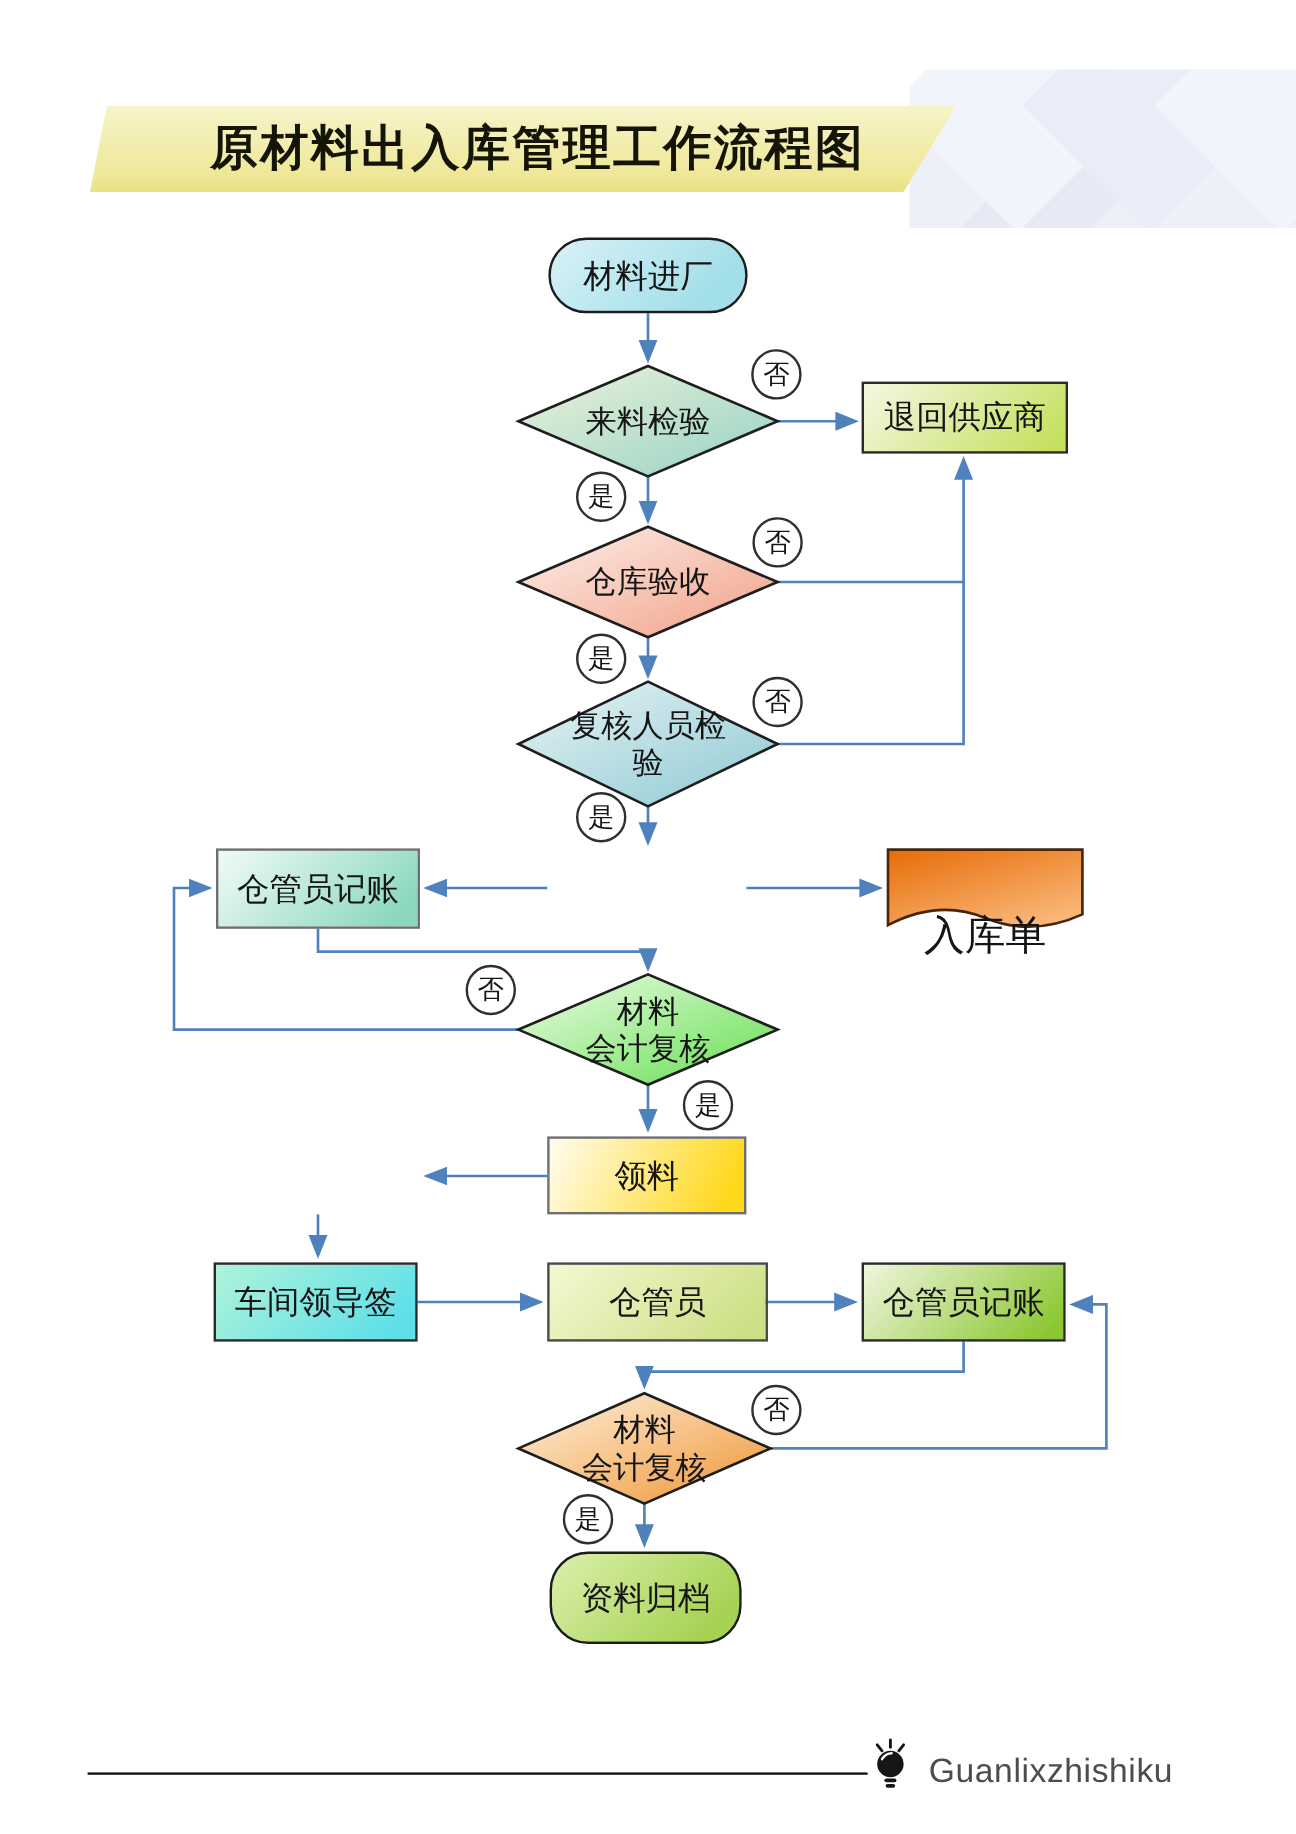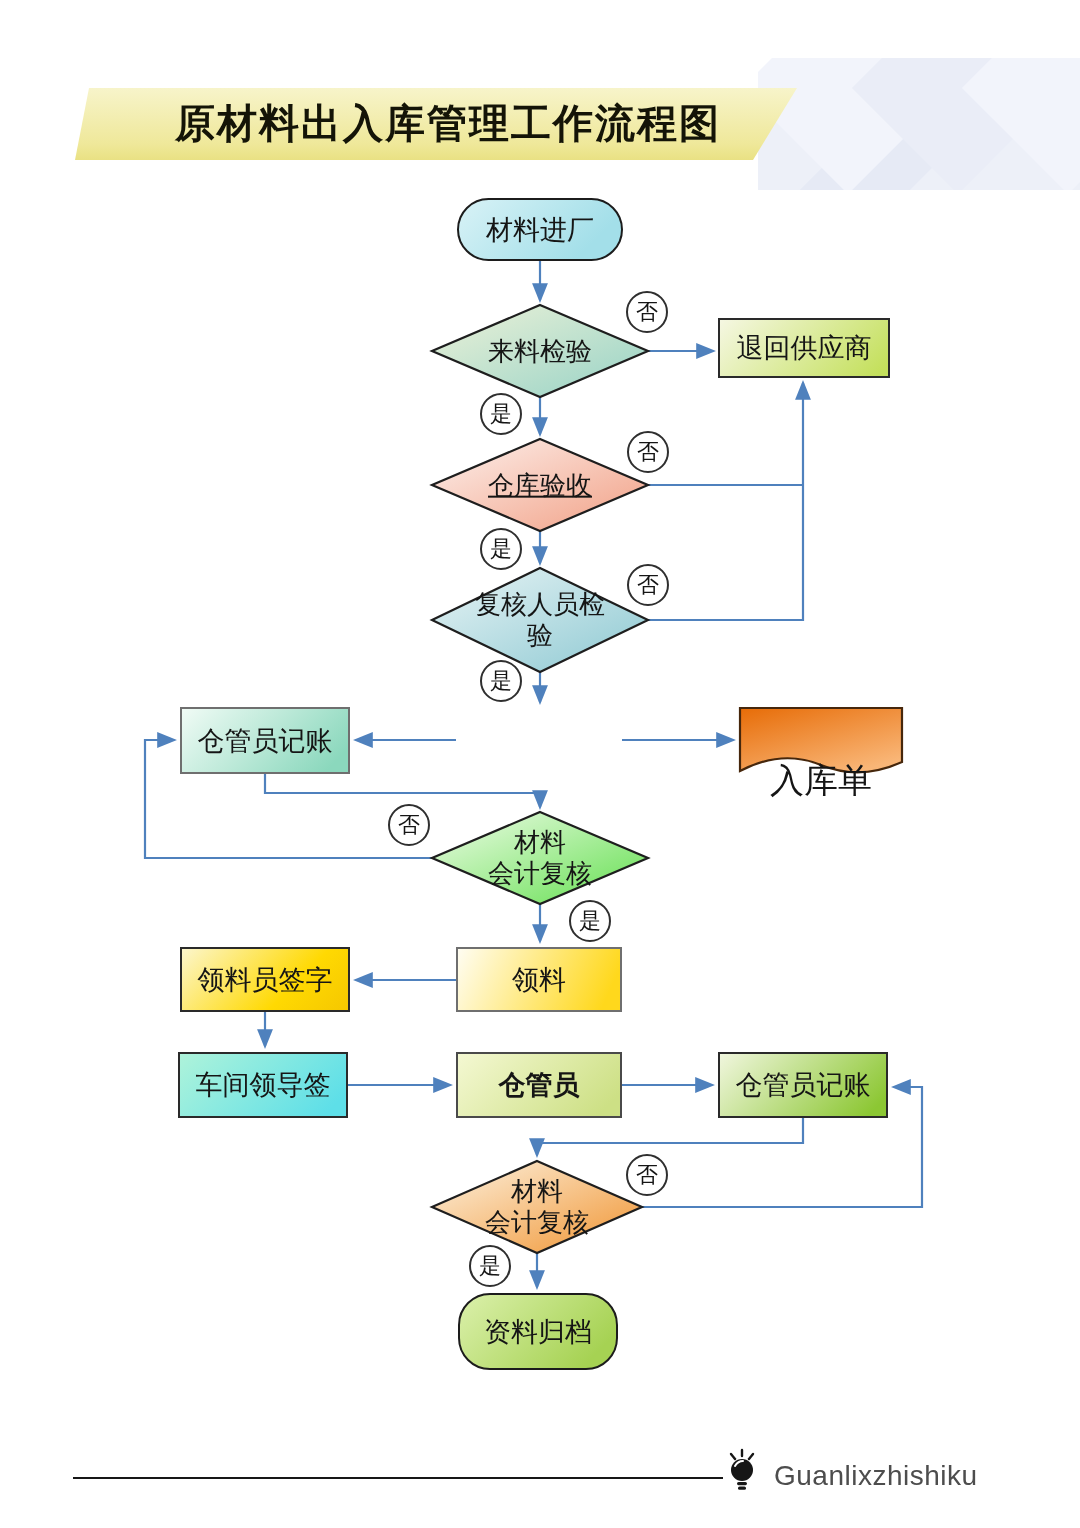--- a/index.html
+++ b/index.html
@@ -35,32 +35,32 @@
   .n-bookin{left:180px;top:707px;width:170px;height:67px;border:2px solid #6f6f6f;
             background:linear-gradient(135deg,#f0fbf5 0%,#8bd8bd 90%);}
   .n-approve{left:456px;top:707px;width:166px;height:67px;border:2px solid #6f6f6f;
             background:linear-gradient(115deg,#fdf9c4 0%,#f1e138 85%);}
   .n-req{left:456px;top:947px;width:166px;height:65px;border:2px solid #6f6f6f;
             background:linear-gradient(115deg,#fffdf2 0%,#ffd81c 90%);text-align:center;}
   .n-reqsign{left:180px;top:947px;width:170px;height:65px;border:2px solid #2a2a2a;
             background:linear-gradient(135deg,#fcf6cc 0%,#ffd902 65%,#f5c700 100%);}
   .n-leader{left:178px;top:1052px;width:170px;height:66px;border:2px solid #2a2a2a;
             background:linear-gradient(135deg,#aef3da 0%,#5edfe8 90%);}
-  .n-keeper{left:456px;top:1052px;width:166px;height:66px;border:2px solid #4a4a4a;
-            background:linear-gradient(135deg,#f4f8d2 0%,#cde085 90%);font-weight:bold;}
+  .n-keeper{left:456px;top:1052px;width:184px;height:66px;border:2px solid #4a4a4a;
+            background:linear-gradient(135deg,#f4f8d2 0%,#cde085 90%);}
   .n-bookout{left:718px;top:1052px;width:170px;height:66px;border:2px solid #2a2a2a;
             background:linear-gradient(135deg,#f0f6dd 0%,#8cc733 92%);}
   .n-archive{left:458px;top:1293px;width:160px;height:77px;border:2.5px solid #1c1c1c;border-radius:32px;
             background:linear-gradient(135deg,#dbf0ab 0%,#a6d253 85%);}
 
   
   .dtext{position:absolute;transform:translate(-50%,-50%);z-index:3;text-align:center;
          white-space:pre-line;font-size:26px;line-height:1.18;}
   .t-d1{left:540px;top:351px;}
-  .t-d2{left:540px;top:485px;text-decoration:underline;}
+  .t-d2{left:540px;top:485px;}
   .t-d3{left:540px;top:620px;}
   .t-d4{left:540px;top:858px;}
   .t-d5{left:537px;top:1207px;}
   .t-doc{left:821px;top:750px;font-size:34px;margin-top:30px;}
 
   
   .lbl{position:absolute;width:42px;height:42px;border-radius:50%;border:2px solid #2f2f2f;background:#ffffff;
        display:flex;align-items:center;justify-content:center;font-size:22px;z-index:3;box-sizing:border-box;}
   .no1{left:626px;top:291px;} .no2{left:627px;top:431px;} .no3{left:627px;top:564px;}
   .no4{left:388px;top:804px;} .no5{left:626px;top:1154px;}
@@ -153,21 +153,20 @@
       <polygon points="537,1161 642,1207 537,1253 432,1207" fill="url(#gD5)"></polygon>
     </g>
 
     <path d="M740,708 L902,708 L902,762 Q860,781 821,765 Q782,749 740,771 Z" fill="url(#gDoc)" stroke="#46270c" stroke-width="2.2"></path>
   </svg>
 
   <div class="node n-return">退回供应商</div>
   <div class="node n-start">材料进厂</div>
   <div class="node n-bookin">仓管员记账</div>
   <div class="node n-req">领料</div>
-  <div class="node n-reqsign">领料员签字</div>
   <div class="node n-leader">车间领导签</div>
   <div class="node n-keeper">仓管员</div>
   <div class="node n-bookout">仓管员记账</div>
   <div class="node n-archive">资料归档</div>
 
   <div class="dtext t-d1">来料检验</div>
   <div class="dtext t-d2">仓库验收</div>
   <div class="dtext t-d3">复核人员检
 验</div>
   <div class="dtext t-d4">材料

